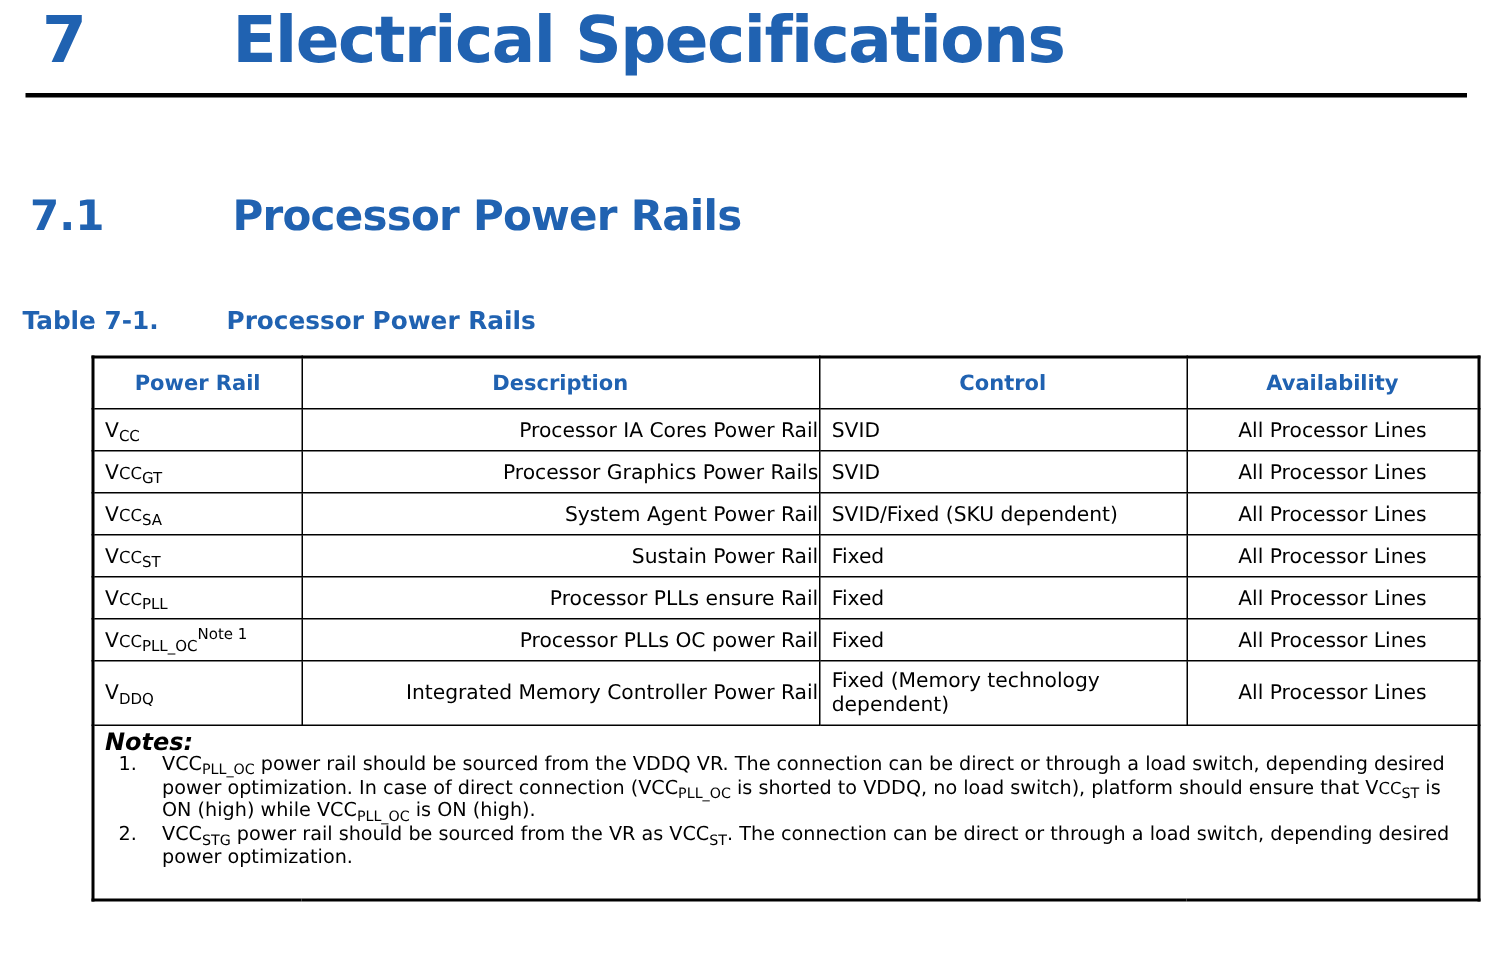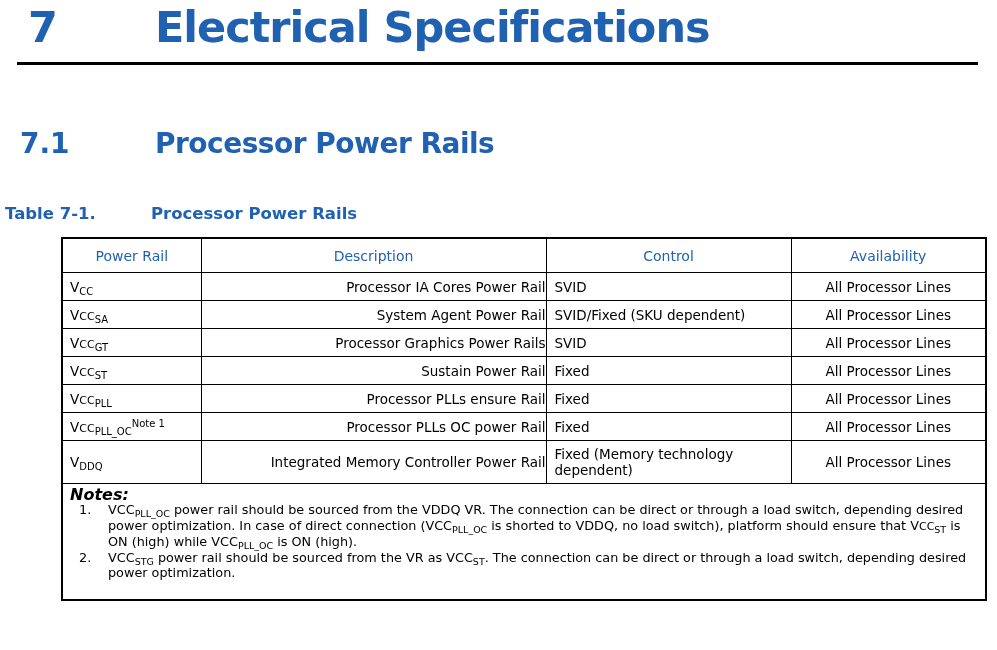--- a/index.html
+++ b/index.html
@@ -34,21 +34,21 @@
     position:absolute;left:20px;top:127px;
     font-size:28px;font-weight:bold;color:var(--blue);
   }
   .section-title{
     position:absolute;left:155px;top:127px;
     font-size:28px;font-weight:bold;color:var(--blue);
     letter-spacing:-0.5px;white-space:nowrap;
   }
   
   .table-label{
-    position:absolute;left:5px;top:204px;
+    position:absolute;left:15px;top:204px;
     font-size:16.5px;font-weight:bold;color:var(--blue);
   }
   .table-caption-text{
     position:absolute;left:151px;top:204px;
     font-size:16.5px;font-weight:bold;color:var(--blue);
   }
   
   table.power-table{
     position:absolute;left:61px;top:237px;
     width:924px;
@@ -56,21 +56,21 @@
     border:2px solid #000;
     table-layout:fixed;
   }
   .power-table th,.power-table td{
     border:1px solid #000;
     padding:0;
     overflow:hidden;
   }
   .power-table th{
     color:var(--blue);
-    font-size:14px;font-weight:normal;
+    font-size:14px;font-weight:bold;
     height:33px;text-align:center;vertical-align:middle;
   }
   #rows td{height:27px;font-size:13.5px;vertical-align:middle;}
   #rows tr:last-child td{height:42px;}
   td.rail{text-align:left;padding-left:7px;white-space:nowrap;}
   td.desc{text-align:right;padding-left:10px;}
   td.ctrl{padding:0 8px;line-height:16px;}
   td.avail{text-align:center;}
   .sc{font-size:11px;}
   sub.railsub{font-size:10px;vertical-align:baseline;position:relative;bottom:-3px;line-height:0;}
@@ -127,29 +127,29 @@
     </tr>
   </thead>
   <tbody id="rows">
       <tr>
         <td class="rail"><span>V</span><sub class="railsub">CC</sub></td>
         <td class="desc">Processor IA Cores Power Rail</td>
         <td class="ctrl">SVID</td>
         <td class="avail">All Processor Lines</td>
       </tr>
       <tr>
+        <td class="rail"><span>V</span><span class="sc">CC</span><sub class="railsub">GT</sub></td>
+        <td class="desc">Processor Graphics Power Rails</td>
+        <td class="ctrl">SVID</td>
+        <td class="avail">All Processor Lines</td>
+      </tr>
+      <tr>
         <td class="rail"><span>V</span><span class="sc">CC</span><sub class="railsub">SA</sub></td>
         <td class="desc">System Agent Power Rail</td>
         <td class="ctrl">SVID/Fixed (SKU dependent)</td>
-        <td class="avail">All Processor Lines</td>
-      </tr>
-      <tr>
-        <td class="rail"><span>V</span><span class="sc">CC</span><sub class="railsub">GT</sub></td>
-        <td class="desc">Processor Graphics Power Rails</td>
-        <td class="ctrl">SVID</td>
         <td class="avail">All Processor Lines</td>
       </tr>
       <tr>
         <td class="rail"><span>V</span><span class="sc">CC</span><sub class="railsub">ST</sub></td>
         <td class="desc">Sustain Power Rail</td>
         <td class="ctrl">Fixed</td>
         <td class="avail">All Processor Lines</td>
       </tr>
       <tr>
         <td class="rail"><span>V</span><span class="sc">CC</span><sub class="railsub">PLL</sub></td>

